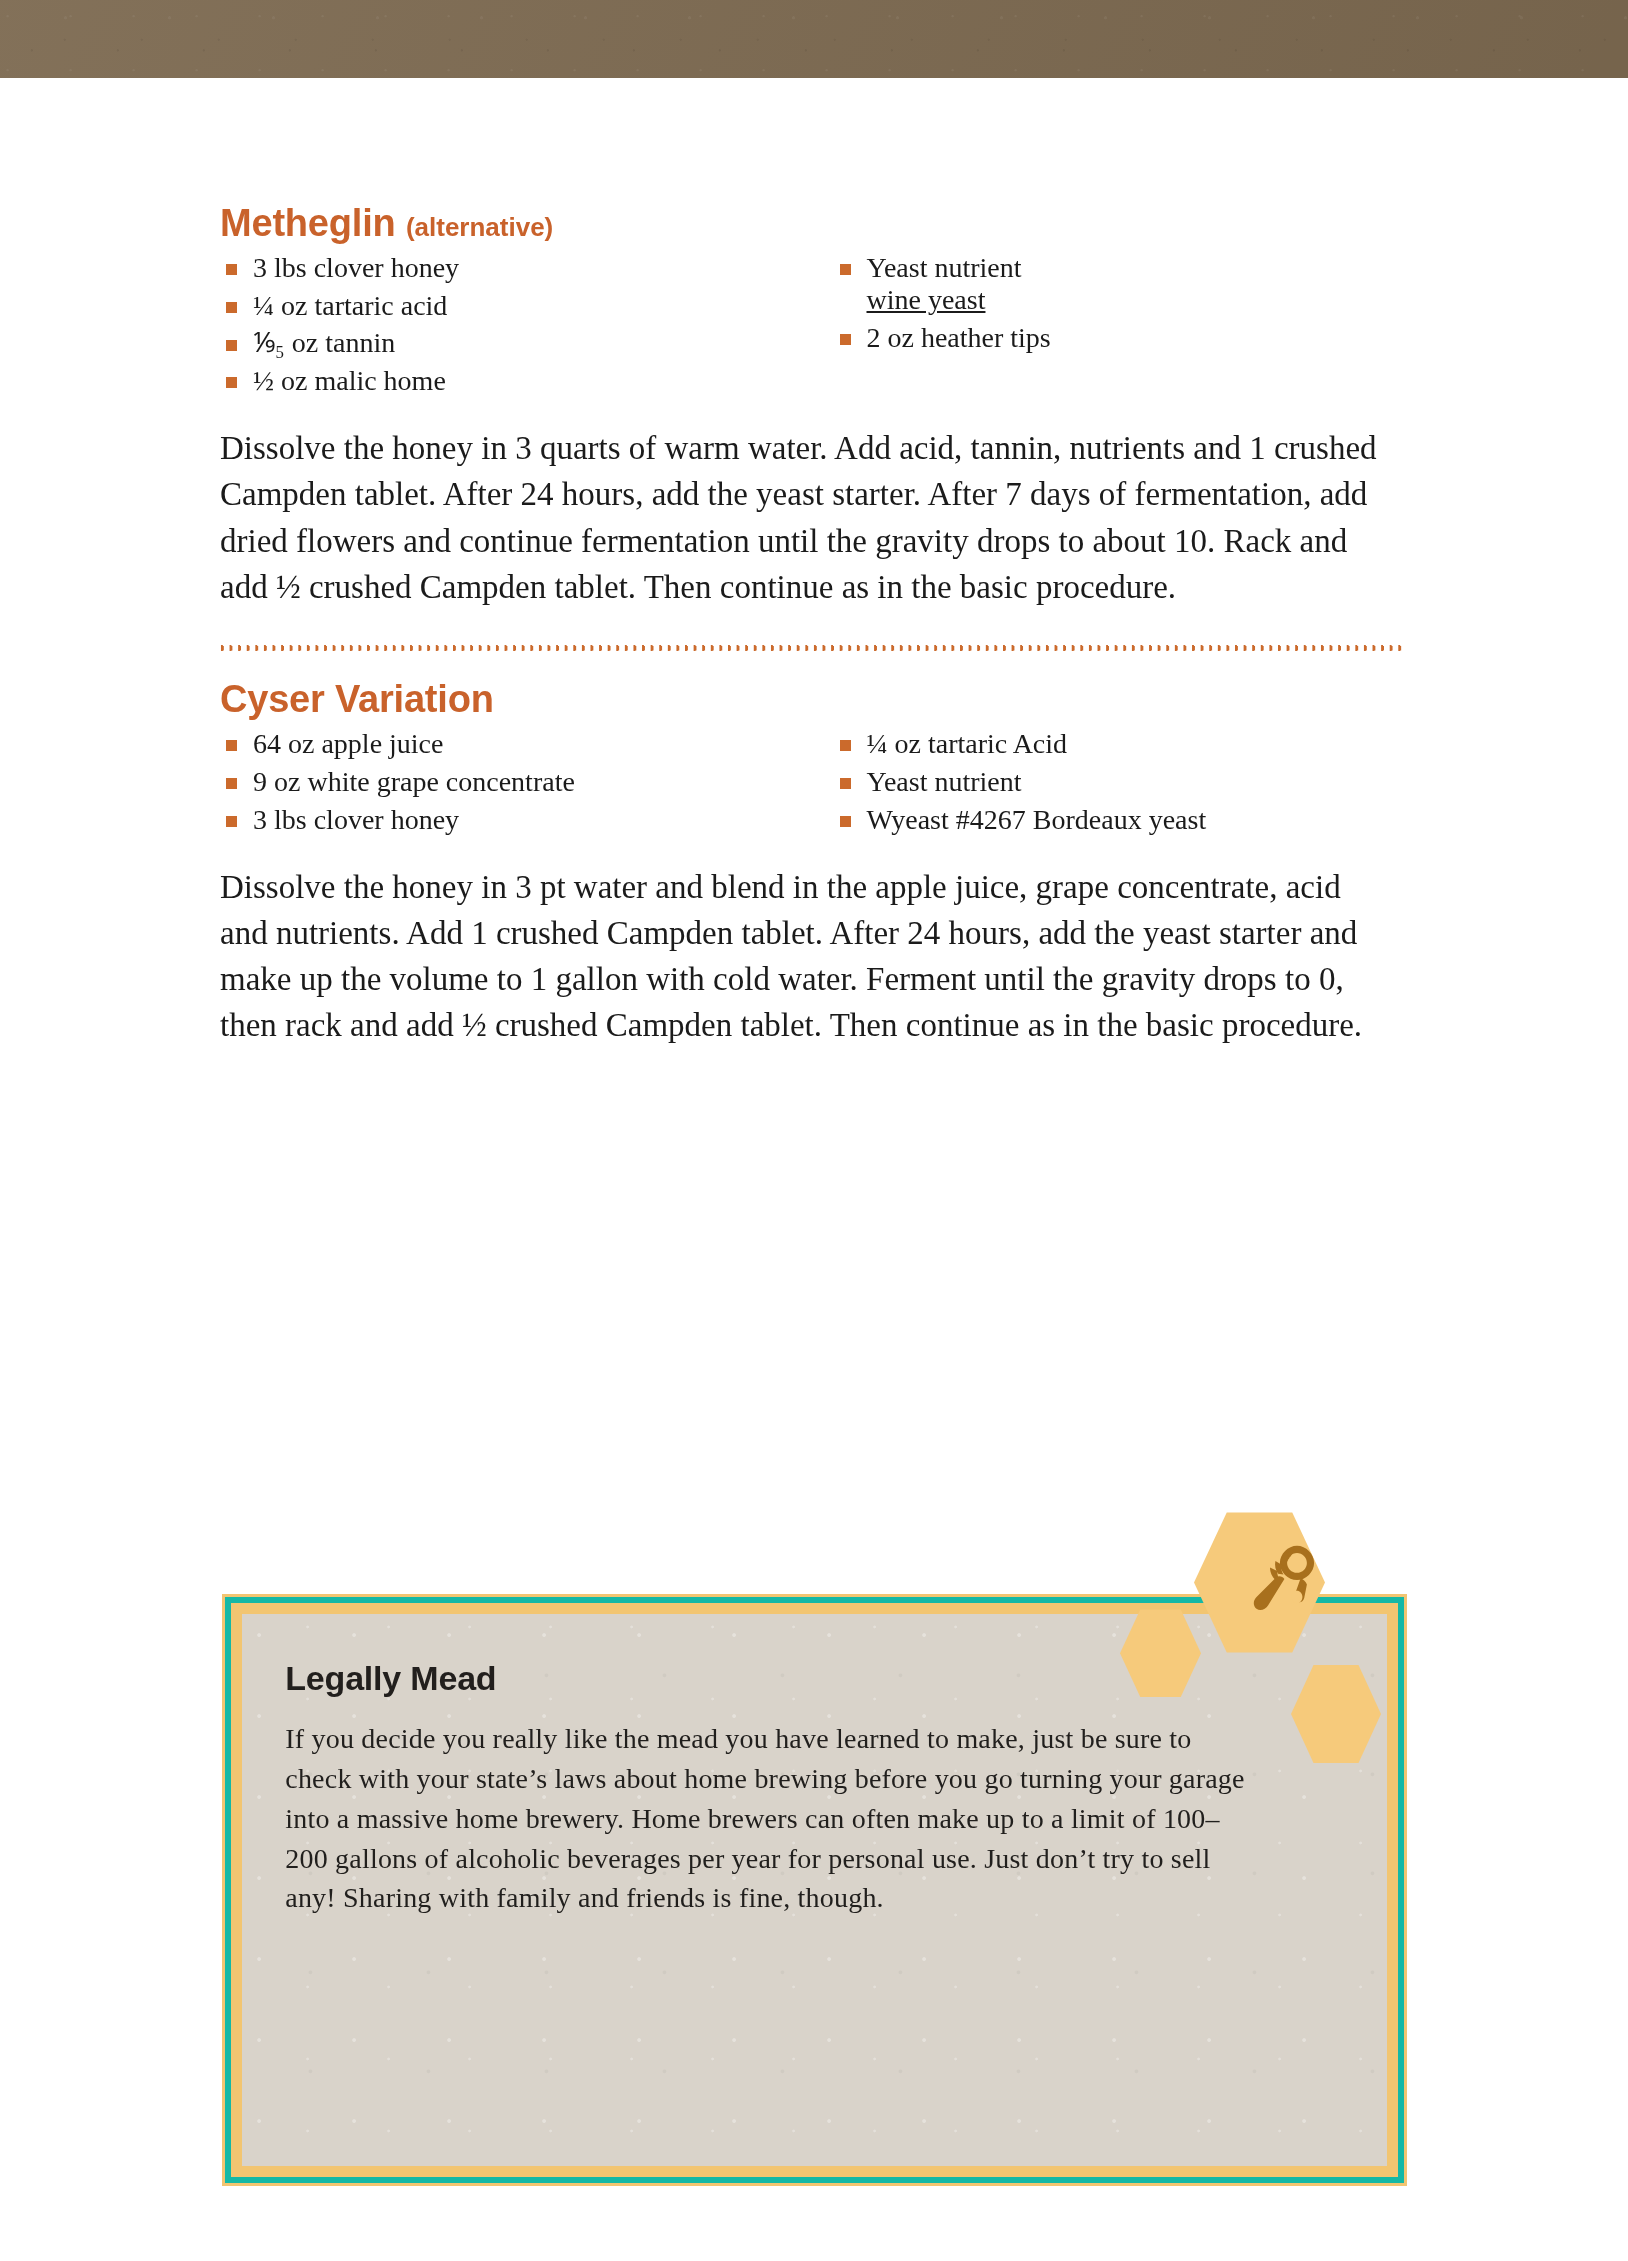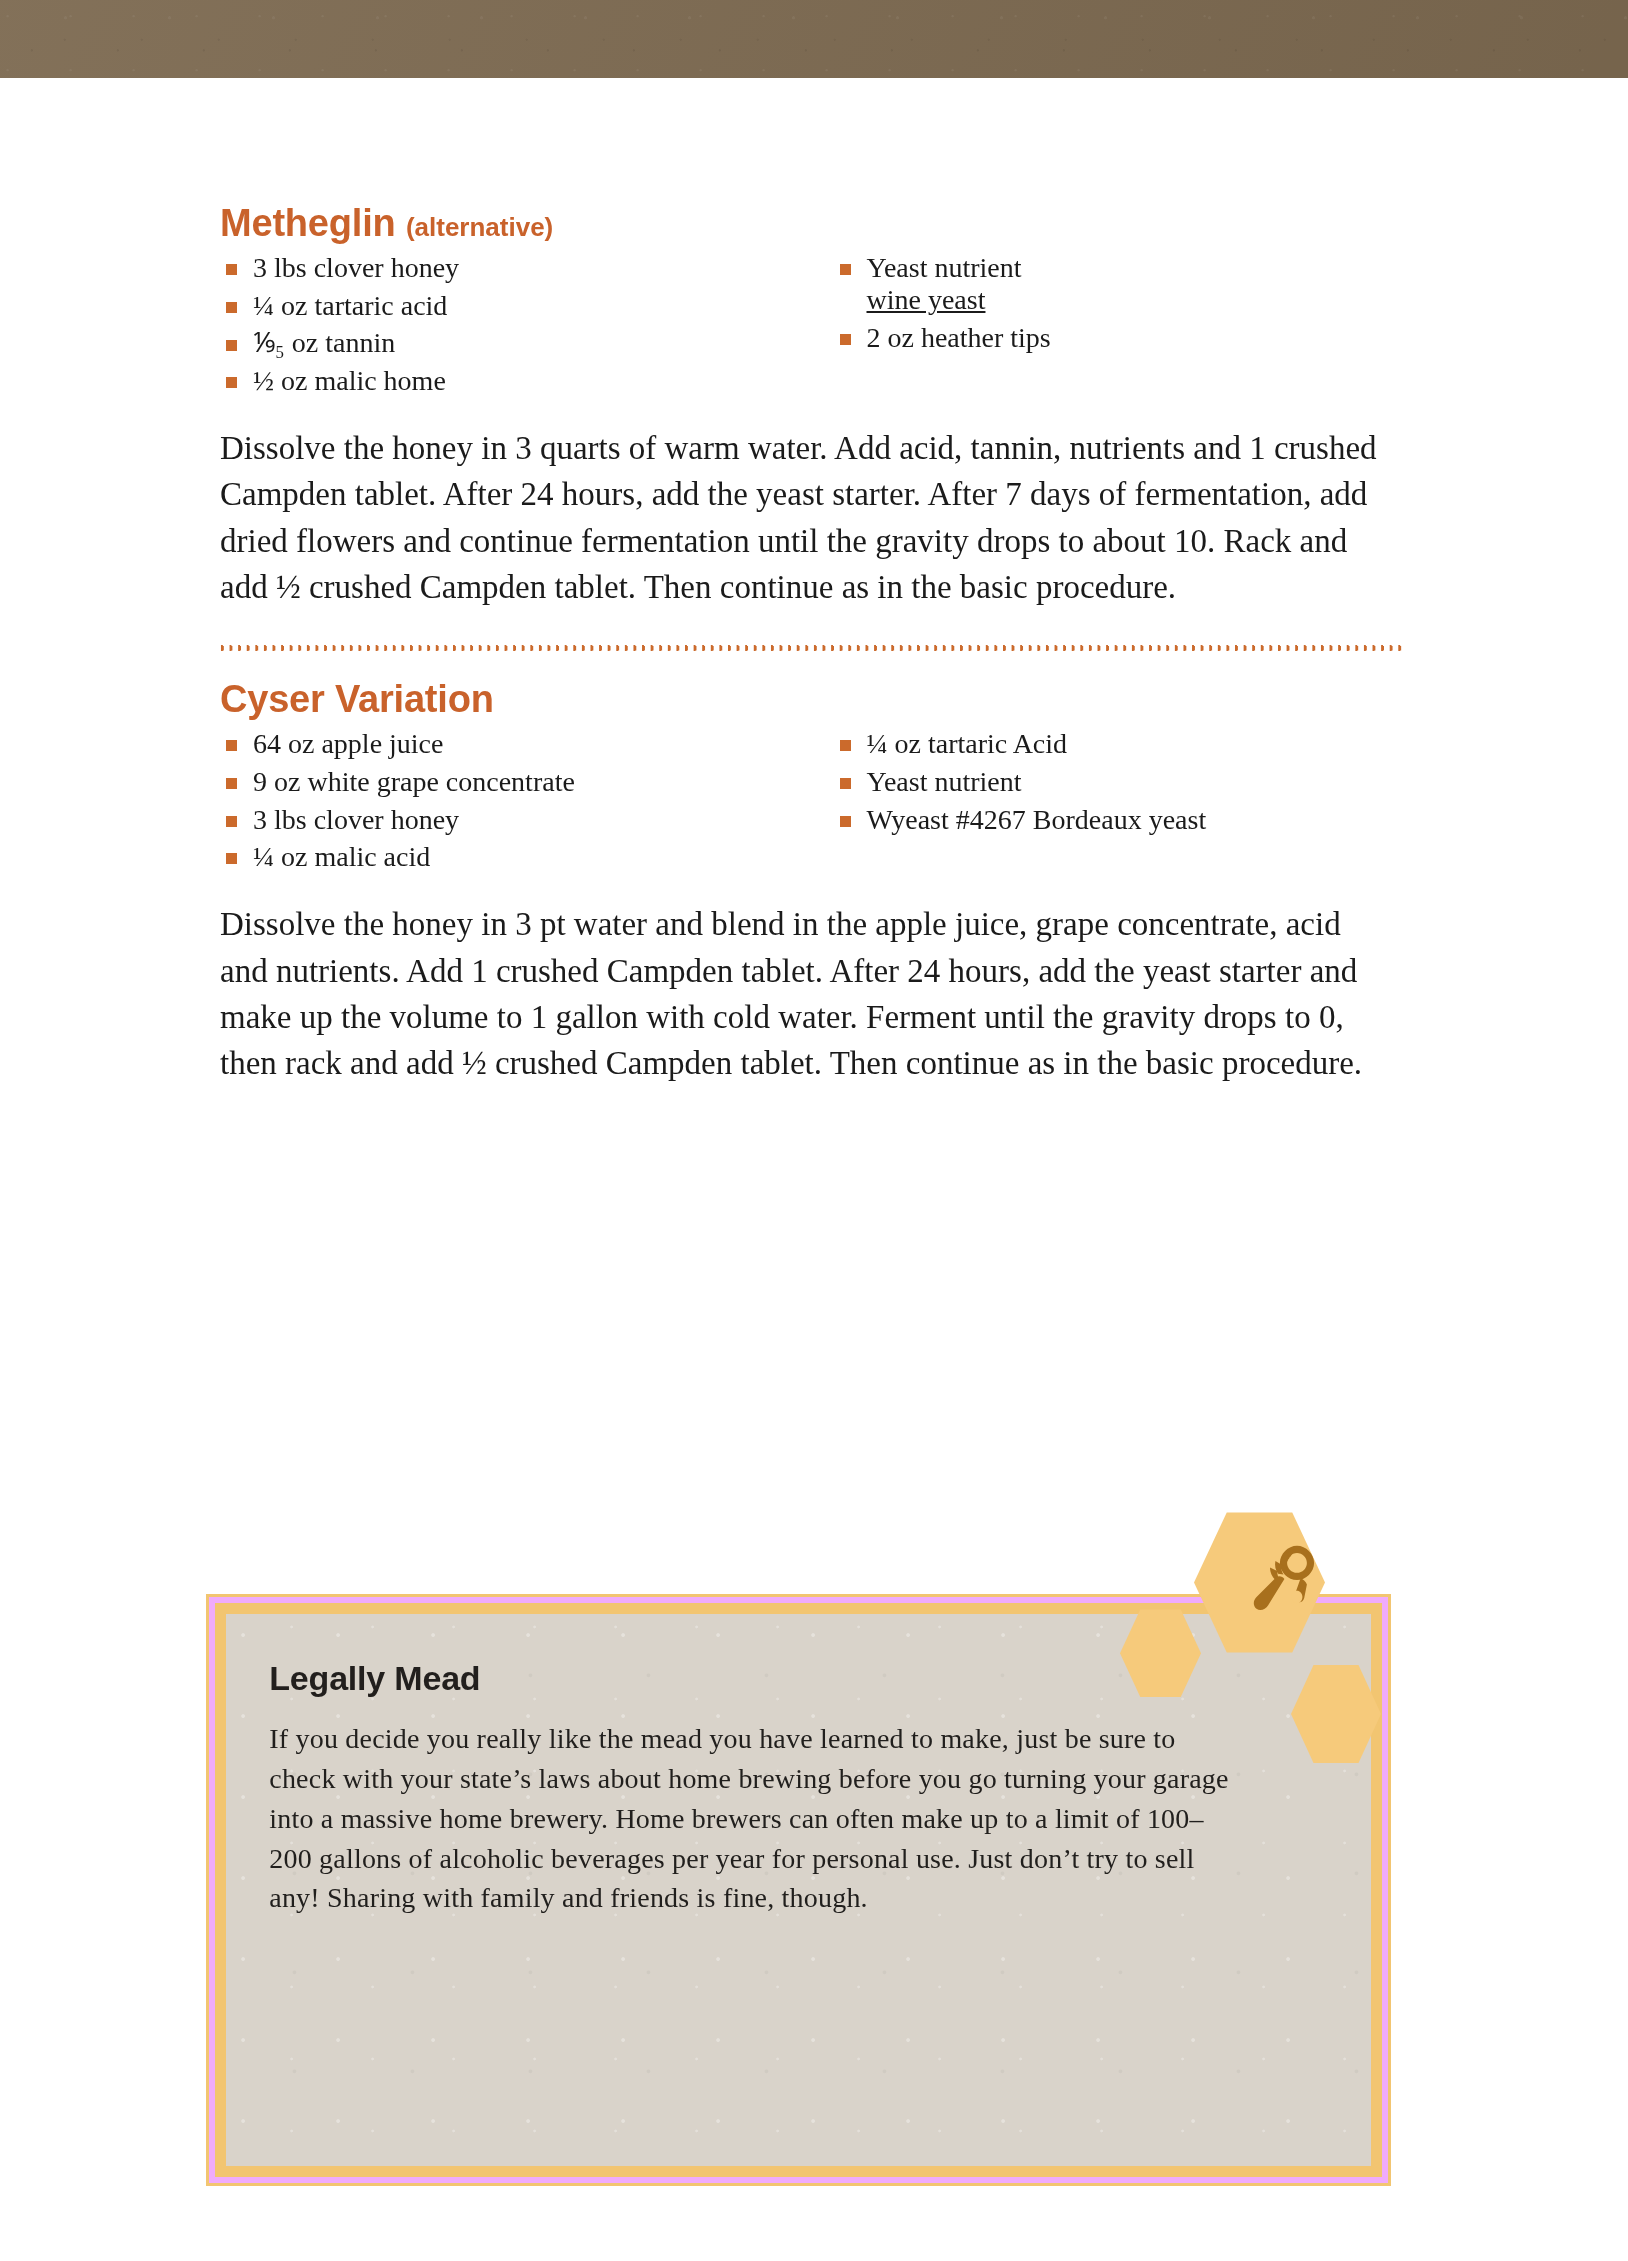--- a/index.html
+++ b/index.html
@@ -123,27 +123,27 @@
   
   .sidebar-wrap {
     position: absolute;
     left: 206px;
     top: 1594px;
     width: 1185px;
     height: 660px;
   }
   .sidebar-box {
     position: absolute;
-    left: 0;
+    left: 16px;
     top: 0;
     width: 1185px;
     height: 592px;
     box-sizing: border-box;
     border: 3.6px solid #f2c571;
-    background: #f0abfc;
+    background: #14b8a6;
     z-index: 3;
   }
   .sidebar-inner {
     position: absolute;
     left: 6.3px;
     top: 6.3px;
     right: 6.3px;
     bottom: 6.3px;
     box-sizing: border-box;
     border: 11.8px solid #f2c571;
@@ -237,21 +237,20 @@
 
     <div class="dot-rule"></div>
 
     <h2 class="recipe-title"><span>Cyser Variation</span></h2>
 
     <div class="ingredients">
       <div class="ing-col left">
         <div class="ing-item">64 oz apple juice</div>
         <div class="ing-item">9 oz white grape concentrate</div>
         <div class="ing-item">3 lbs clover honey</div>
-        <div class="ing-item">¼ oz malic acid</div>
       </div>
       <div class="ing-col right">
         <div class="ing-item">¼ oz tartaric Acid</div>
         <div class="ing-item">Yeast nutrient</div>
         <div class="ing-item">Wyeast #4267 Bordeaux yeast</div>
       </div>
     </div>
 
     <p class="body-par">Dissolve the honey in 3 pt water and blend in the apple juice, grape concentrate, acid and nutrients. Add 1 crushed Campden tablet. After 24 hours, add the yeast starter and make up the volume to 1 gallon with cold water. Ferment until the gravity drops to 0, then rack and add ½ crushed Campden tablet. Then continue as in the basic procedure.</p>
 

